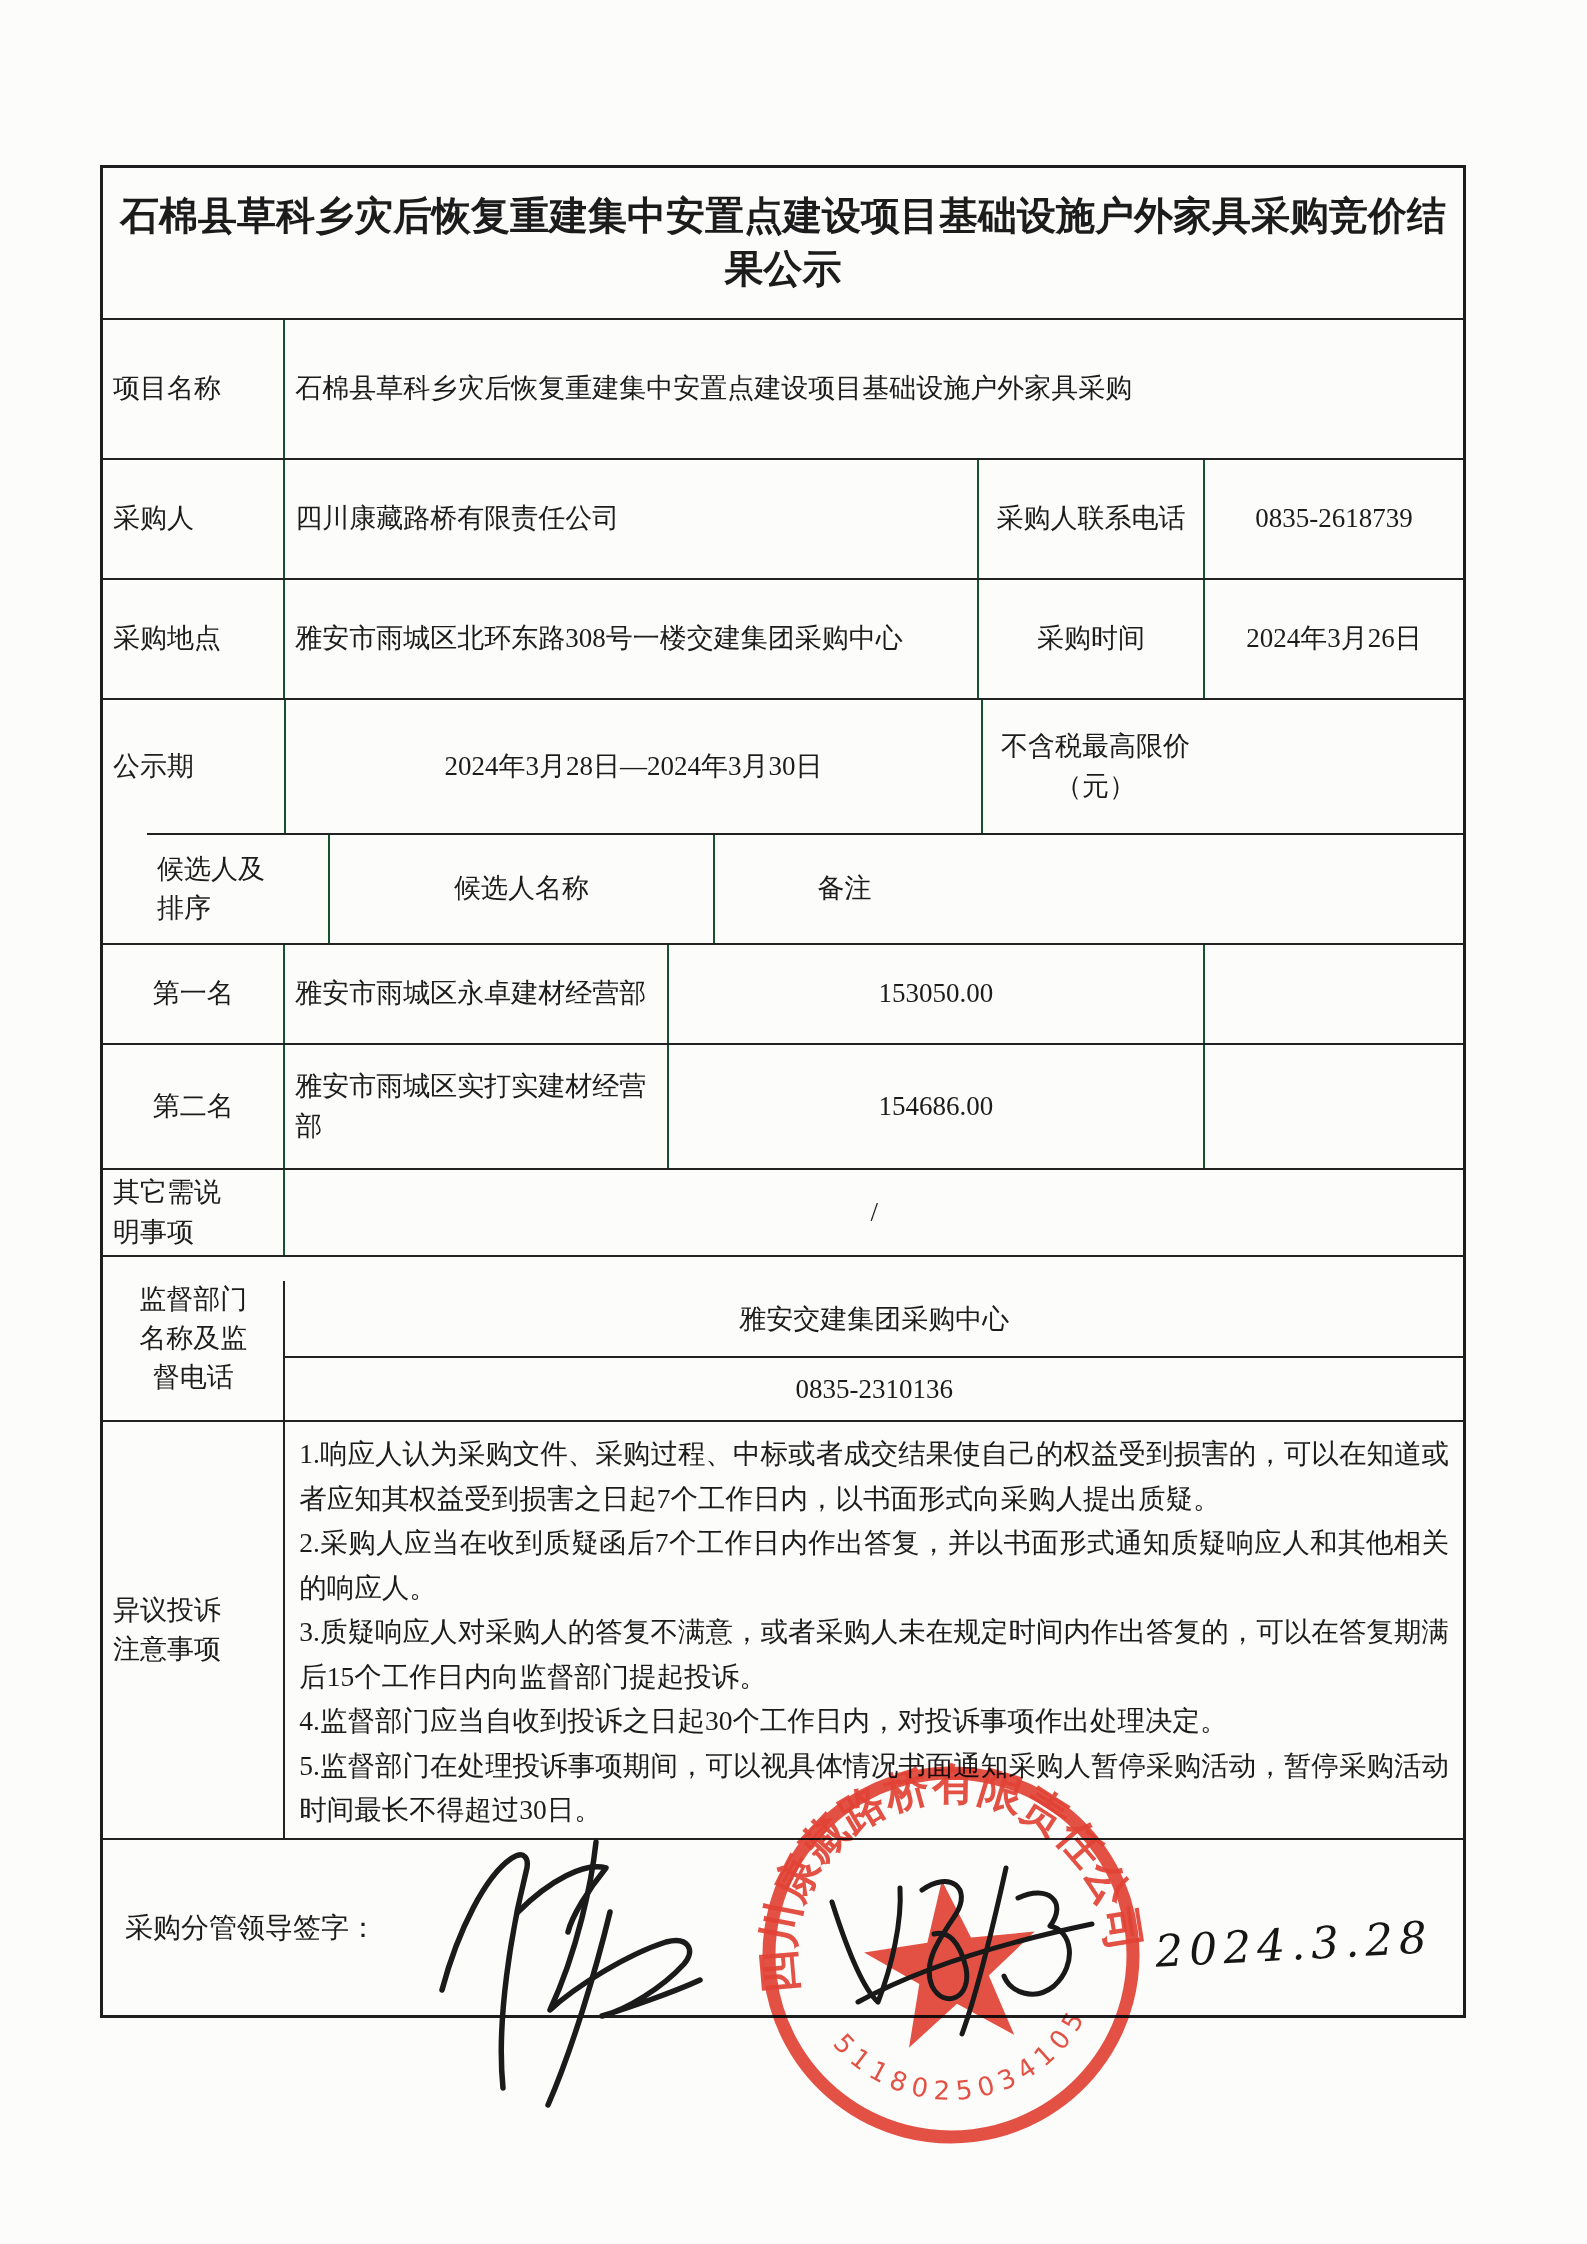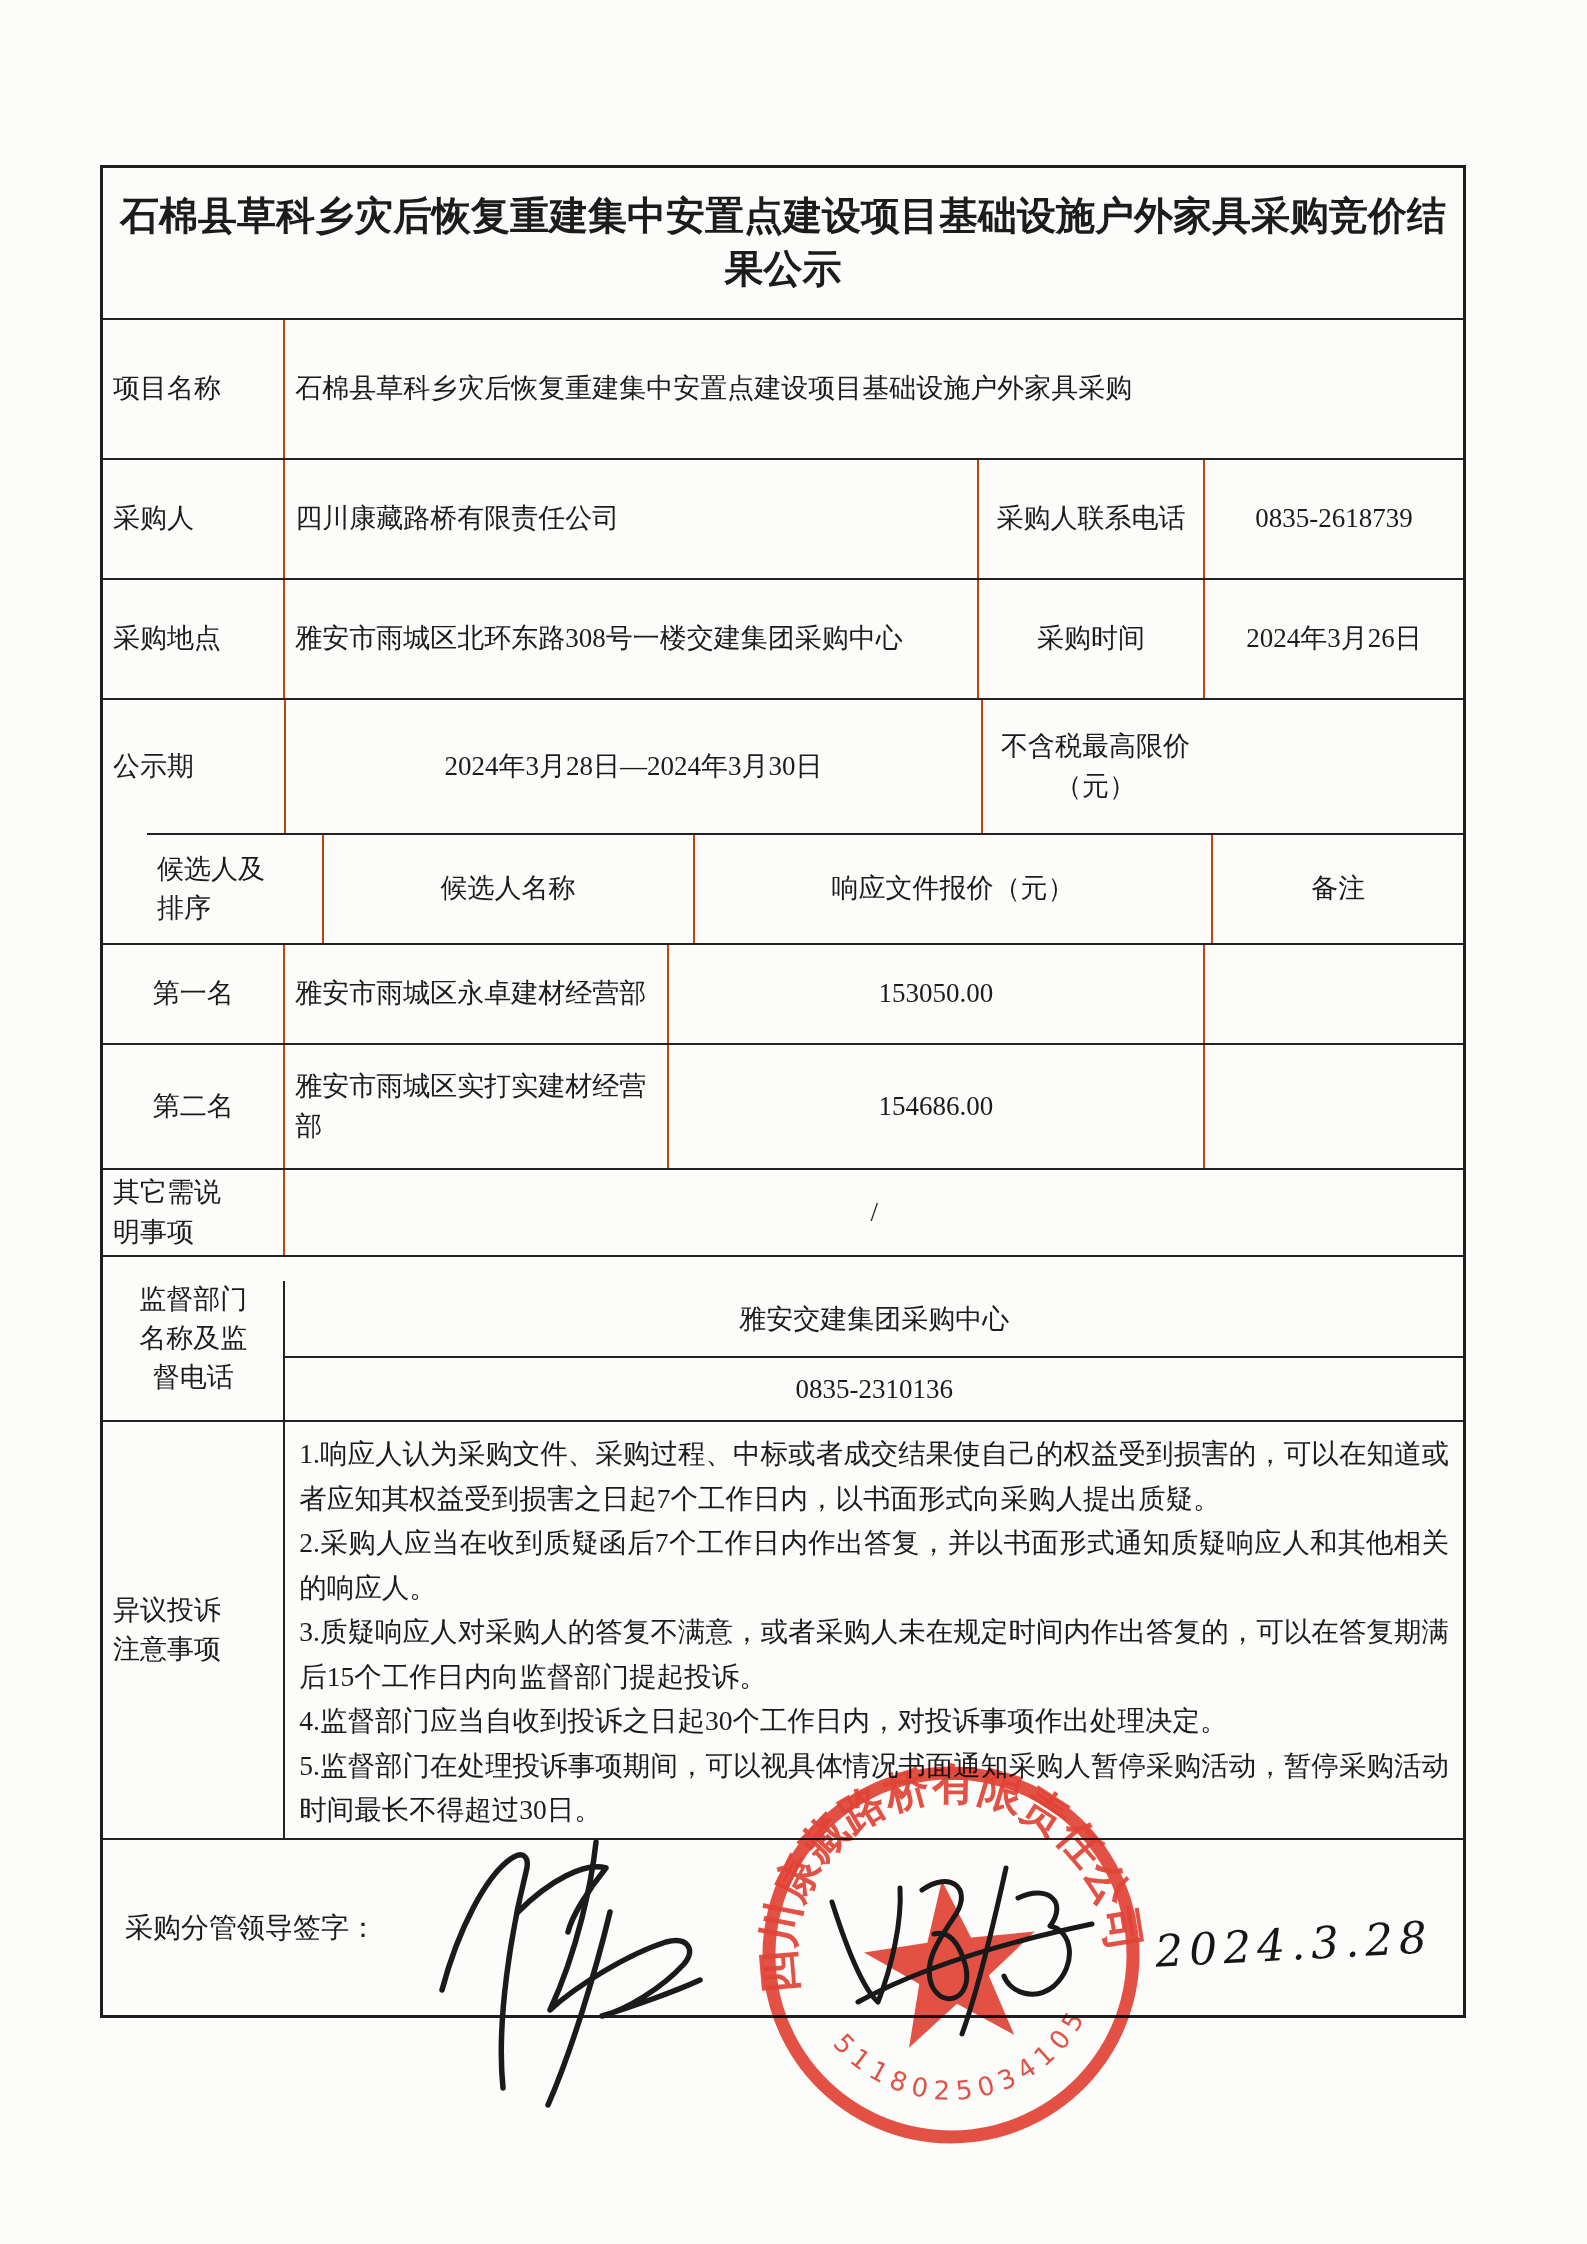--- a/index.html
+++ b/index.html
@@ -15,21 +15,21 @@
     position:absolute; left:100px; top:165px; width:1366px;
     border:3px solid #1e1e1e;
     background:transparent;
   }
   .trow { display:flex; border-top:2px solid #222; }
   .trow:first-child { border-top:none; }
   .cell {
     display:flex; align-items:center;
     padding:6px 10px;
     font-size:27px; line-height:1.45;
-    border-left:2px solid #c2410c;
+    border-left:2px solid #14532d;
     overflow:hidden;
   }
   .cell:first-child { border-left:none; }
   .c-label { width:181px; }
   .c-label .lbl { display:inline-block; max-width:4.2em; }
   .center { justify-content:center; text-align:center; }
   .left   { justify-content:flex-start; text-align:left; }
 
   
   .r-title { height:150px; }
@@ -135,21 +135,20 @@
     <div class="cell center w-sub1">
         <span class="lbl" style="max-width:7.2em;text-align:center;">不含税最高限价（元）</span>
       </div>
   </div>
 
   <div class="trow r-candhead">
     <div class="cell c-label left">
         <span class="lbl">候选人及排序</span>
       </div>
     <div class="cell center w-name">候选人名称</div>
-    <div class="cell center w-bid">响应文件报价（元）</div>
     <div class="cell center w-last">备注</div>
   </div>
 
   <div class="trow r-cand1">
     <div class="cell c-label center">第一名</div>
     <div class="cell left w-name">雅安市雨城区永卓建材经营部</div>
     <div class="cell center w-bid">153050.00</div>
     <div class="cell center w-last"></div>
   </div>
 

